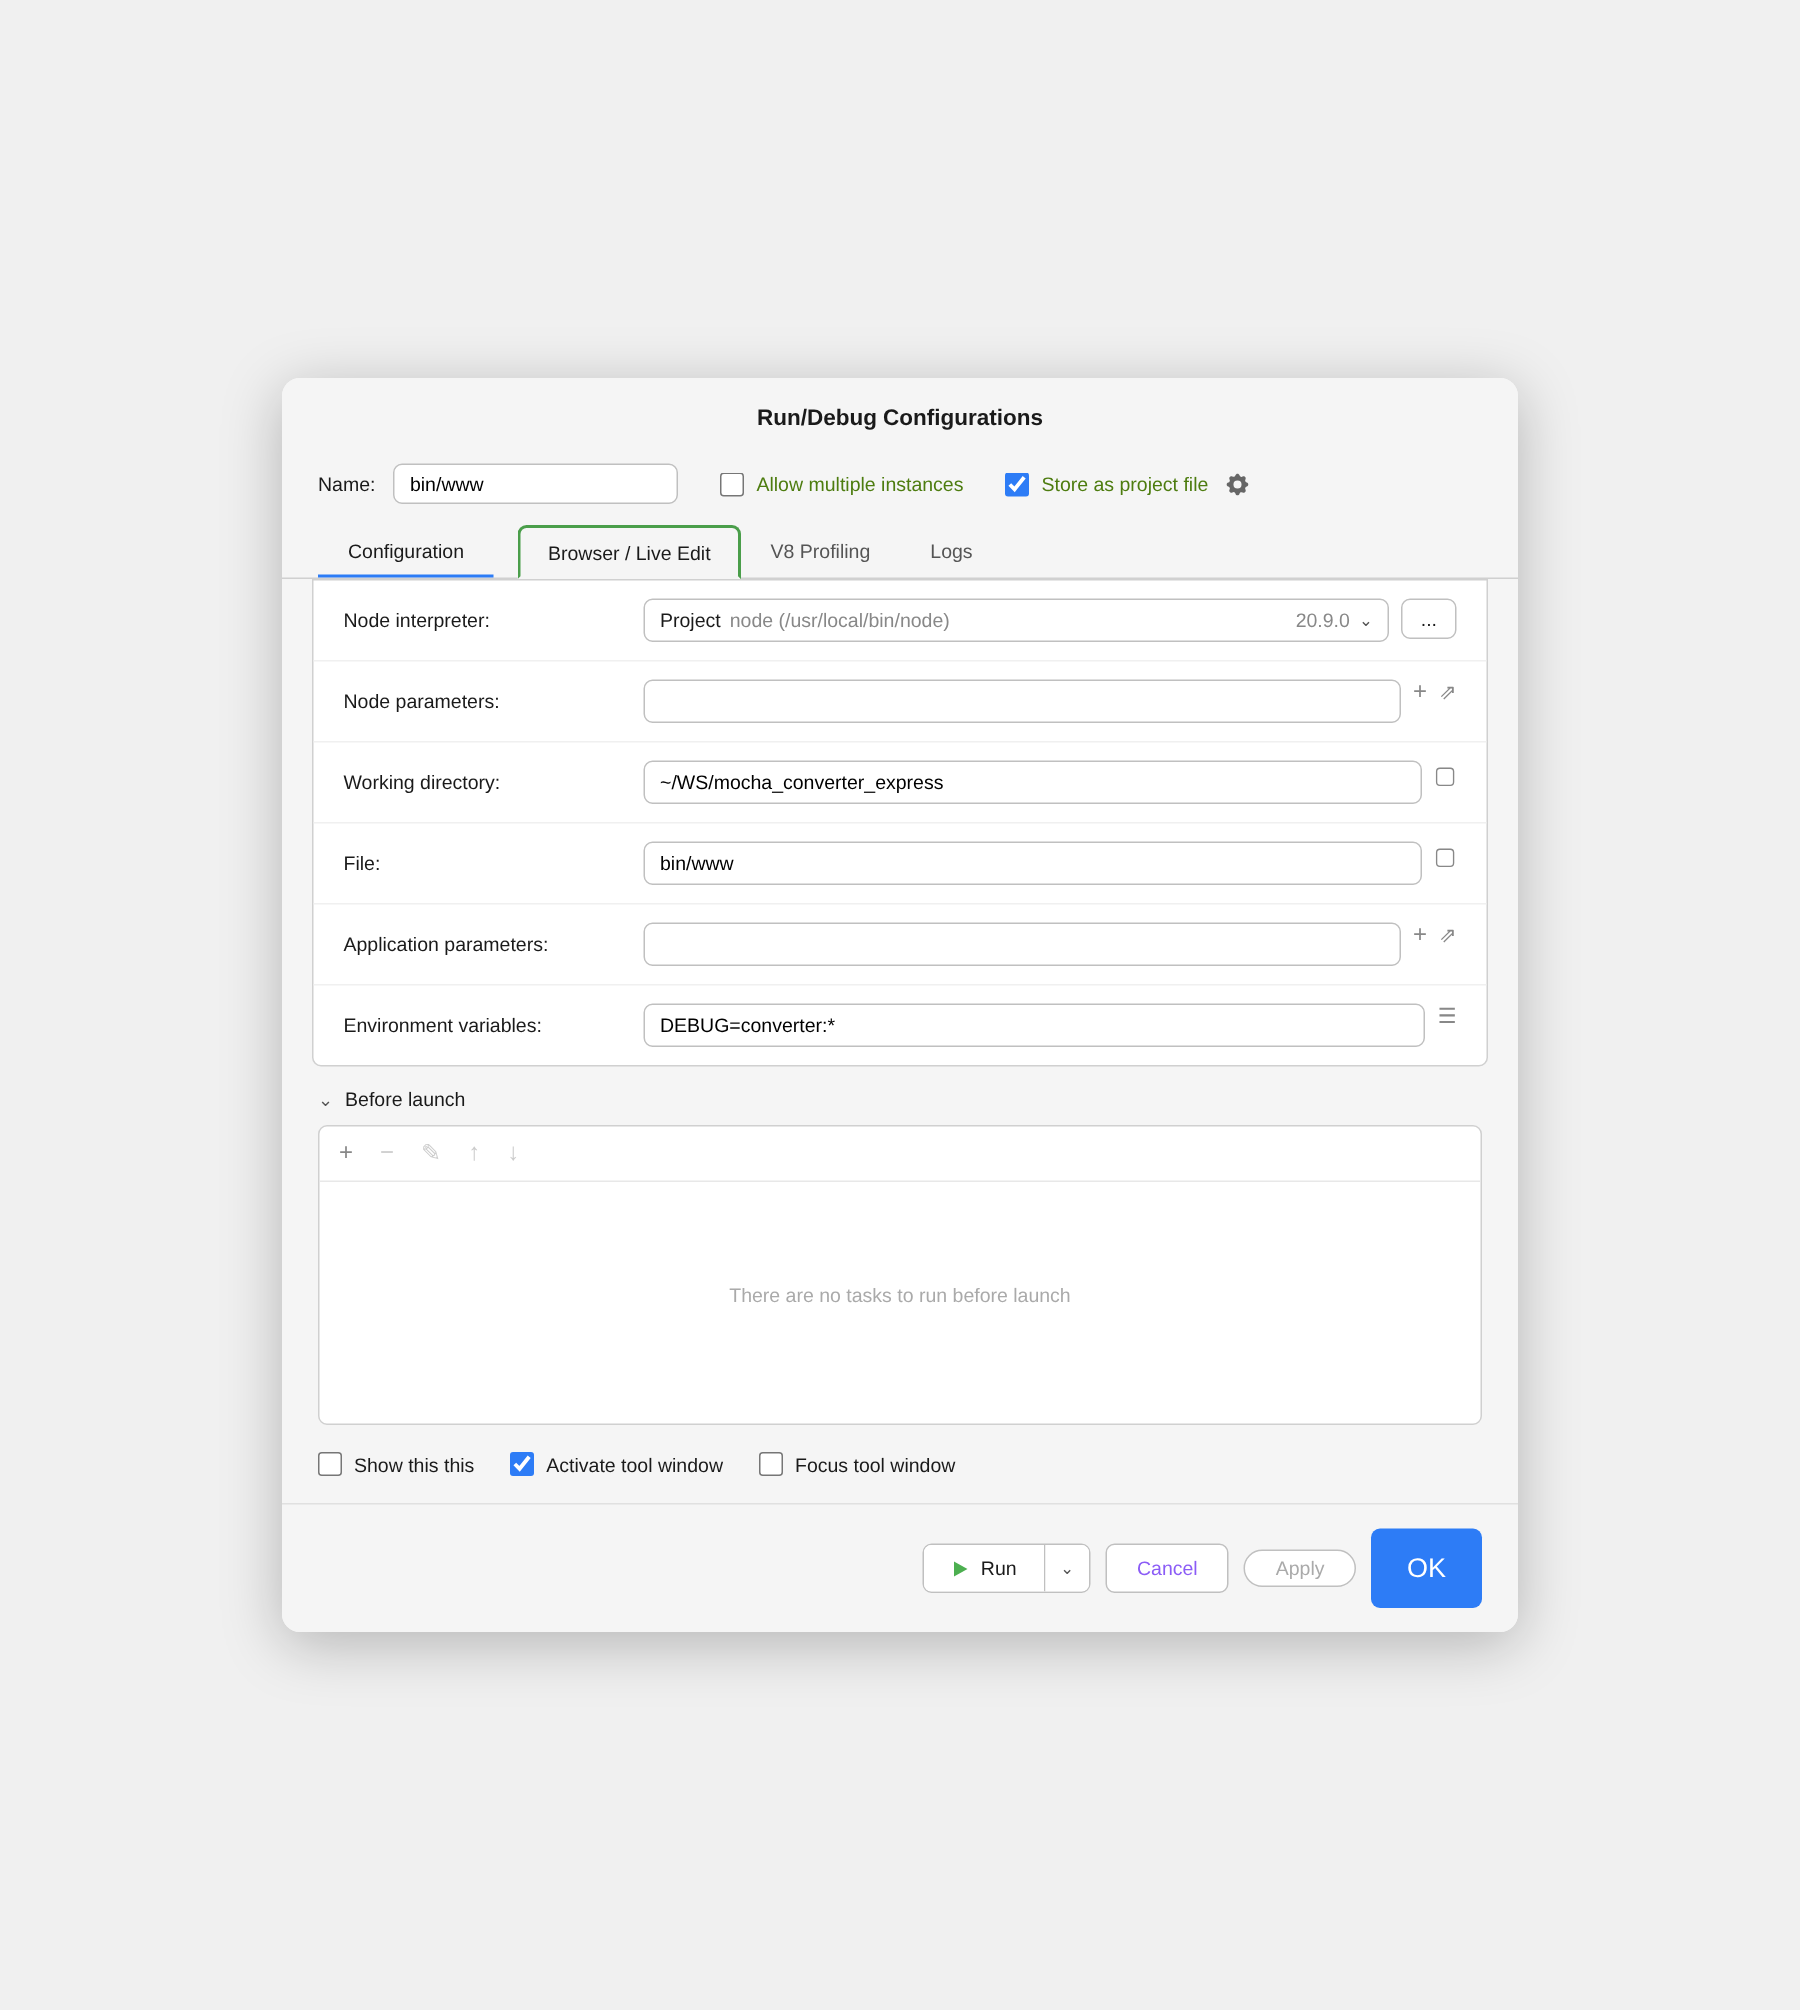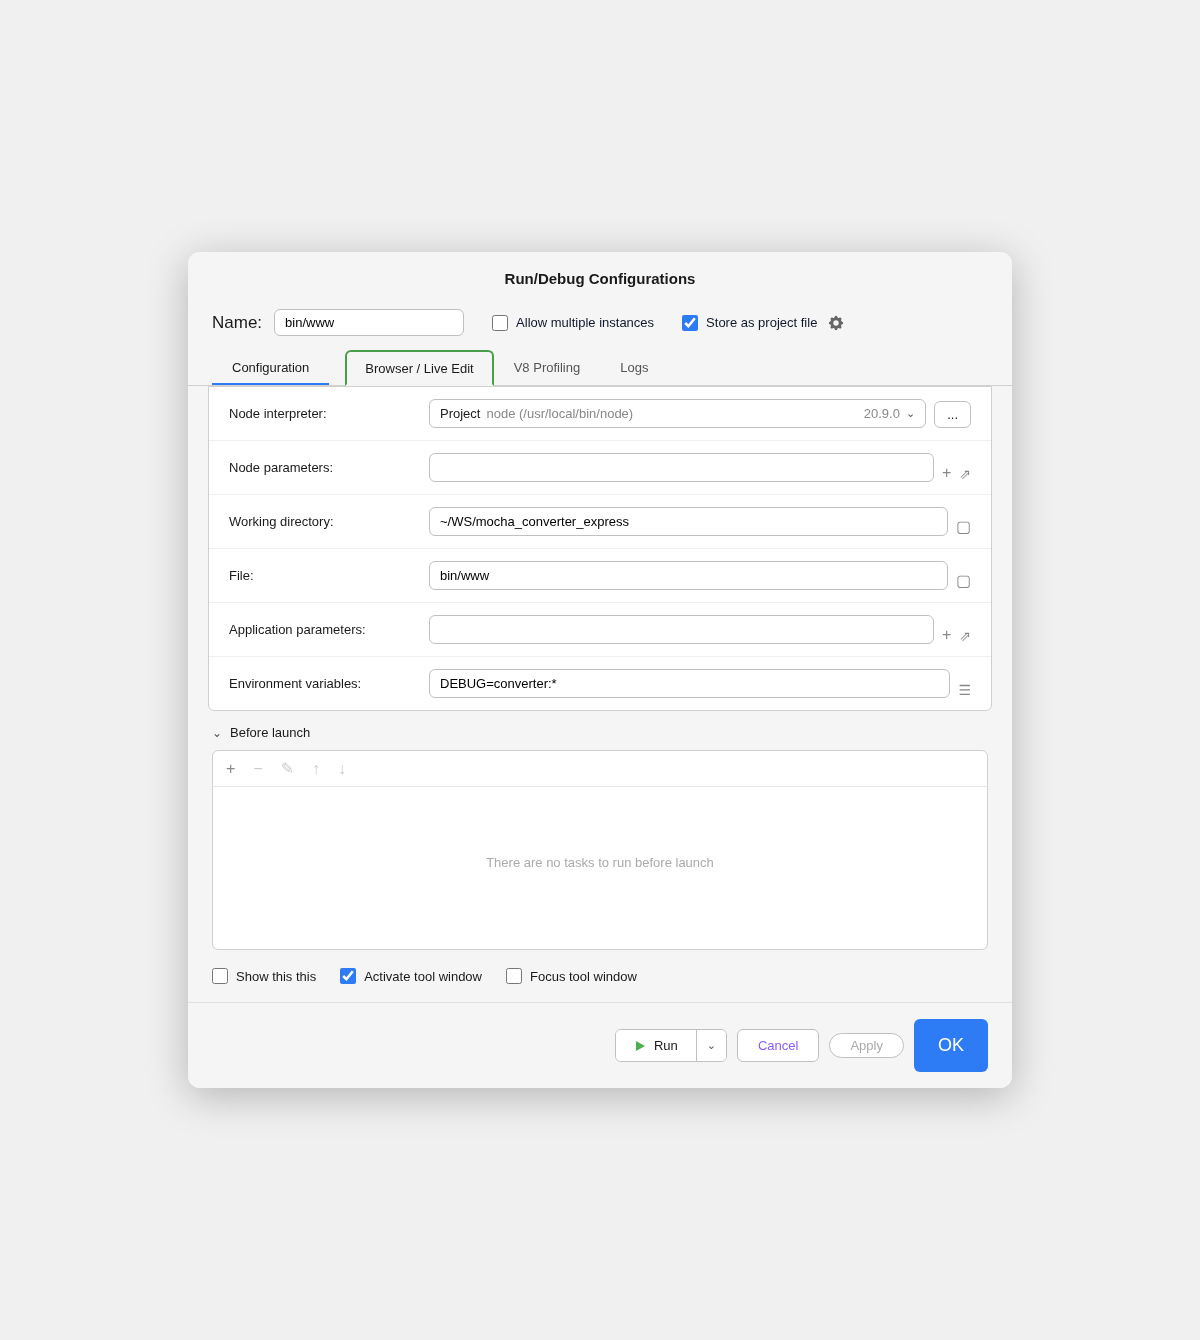--- a/index.html
+++ b/index.html
@@ -30,42 +30,42 @@
       background: #f5f5f5;
     }
     .name-row {
       display: flex;
       align-items: center;
       padding: 10px 24px 14px;
       gap: 12px;
       background: #f5f5f5;
     }
     .name-label {
-      font-size: 17px;
+      font-size: 13px;
       color: #1a1a1a;
       font-weight: 400;
     }
     .name-input {
       border: 1px solid #c0c0c0;
       border-radius: 6px;
       padding: 5px 10px;
       font-size: 13px;
       width: 190px;
       background: white;
       outline: none;
     }
     .checkbox-group {
       display: flex;
       align-items: center;
       gap: 8px;
       margin-left: 16px;
     }
     .checkbox-group label {
       font-size: 13px;
-      color: #0f172a;
+      color: #4d7c0f;
     }
     input[type="checkbox"] {
       width: 16px;
       height: 16px;
       border-radius: 3px;
       cursor: pointer;
       accent-color: #2d7cf6;
     }
     .gear-icon {
       width: 18px;
@@ -133,21 +133,21 @@
     }
     .form-label {
       font-size: 13px;
       color: #1a1a1a;
       width: 200px;
       flex-shrink: 0;
     }
     .form-field {
       flex: 1;
       display: flex;
-      align-items: flex-end;
+      align-items: flex-start;
       gap: 8px;
     }
     .field-input {
       flex: 1;
       border: 1px solid #c0c0c0;
       border-radius: 6px;
       padding: 6px 10px;
       font-size: 13px;
       background: white;
       outline: none;

